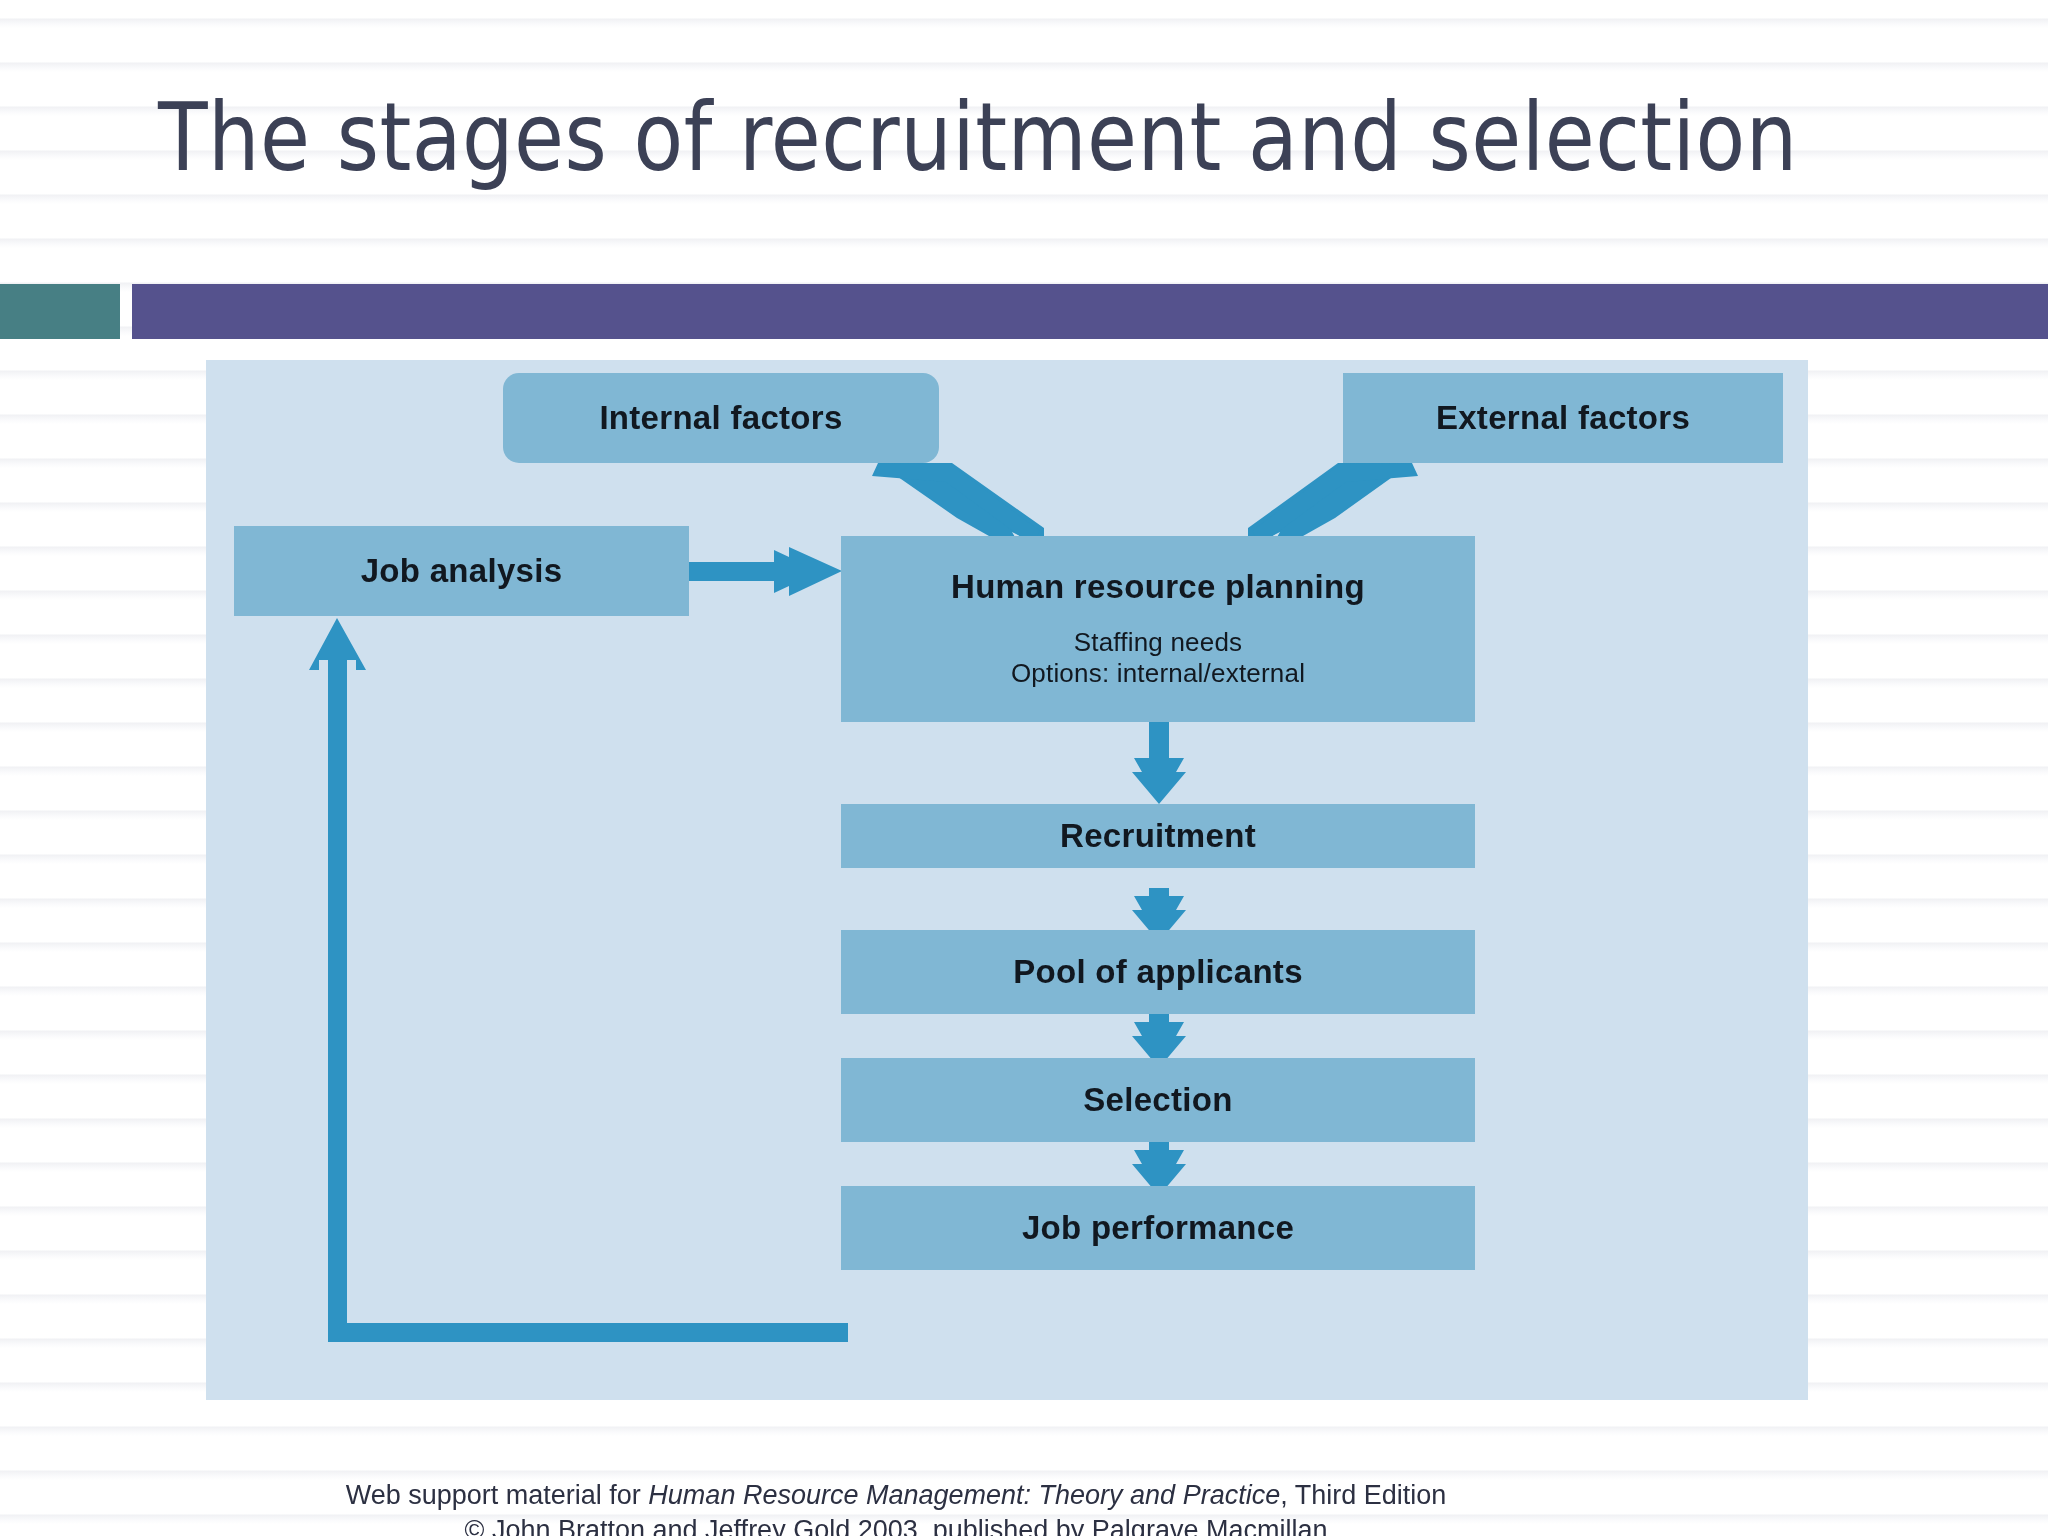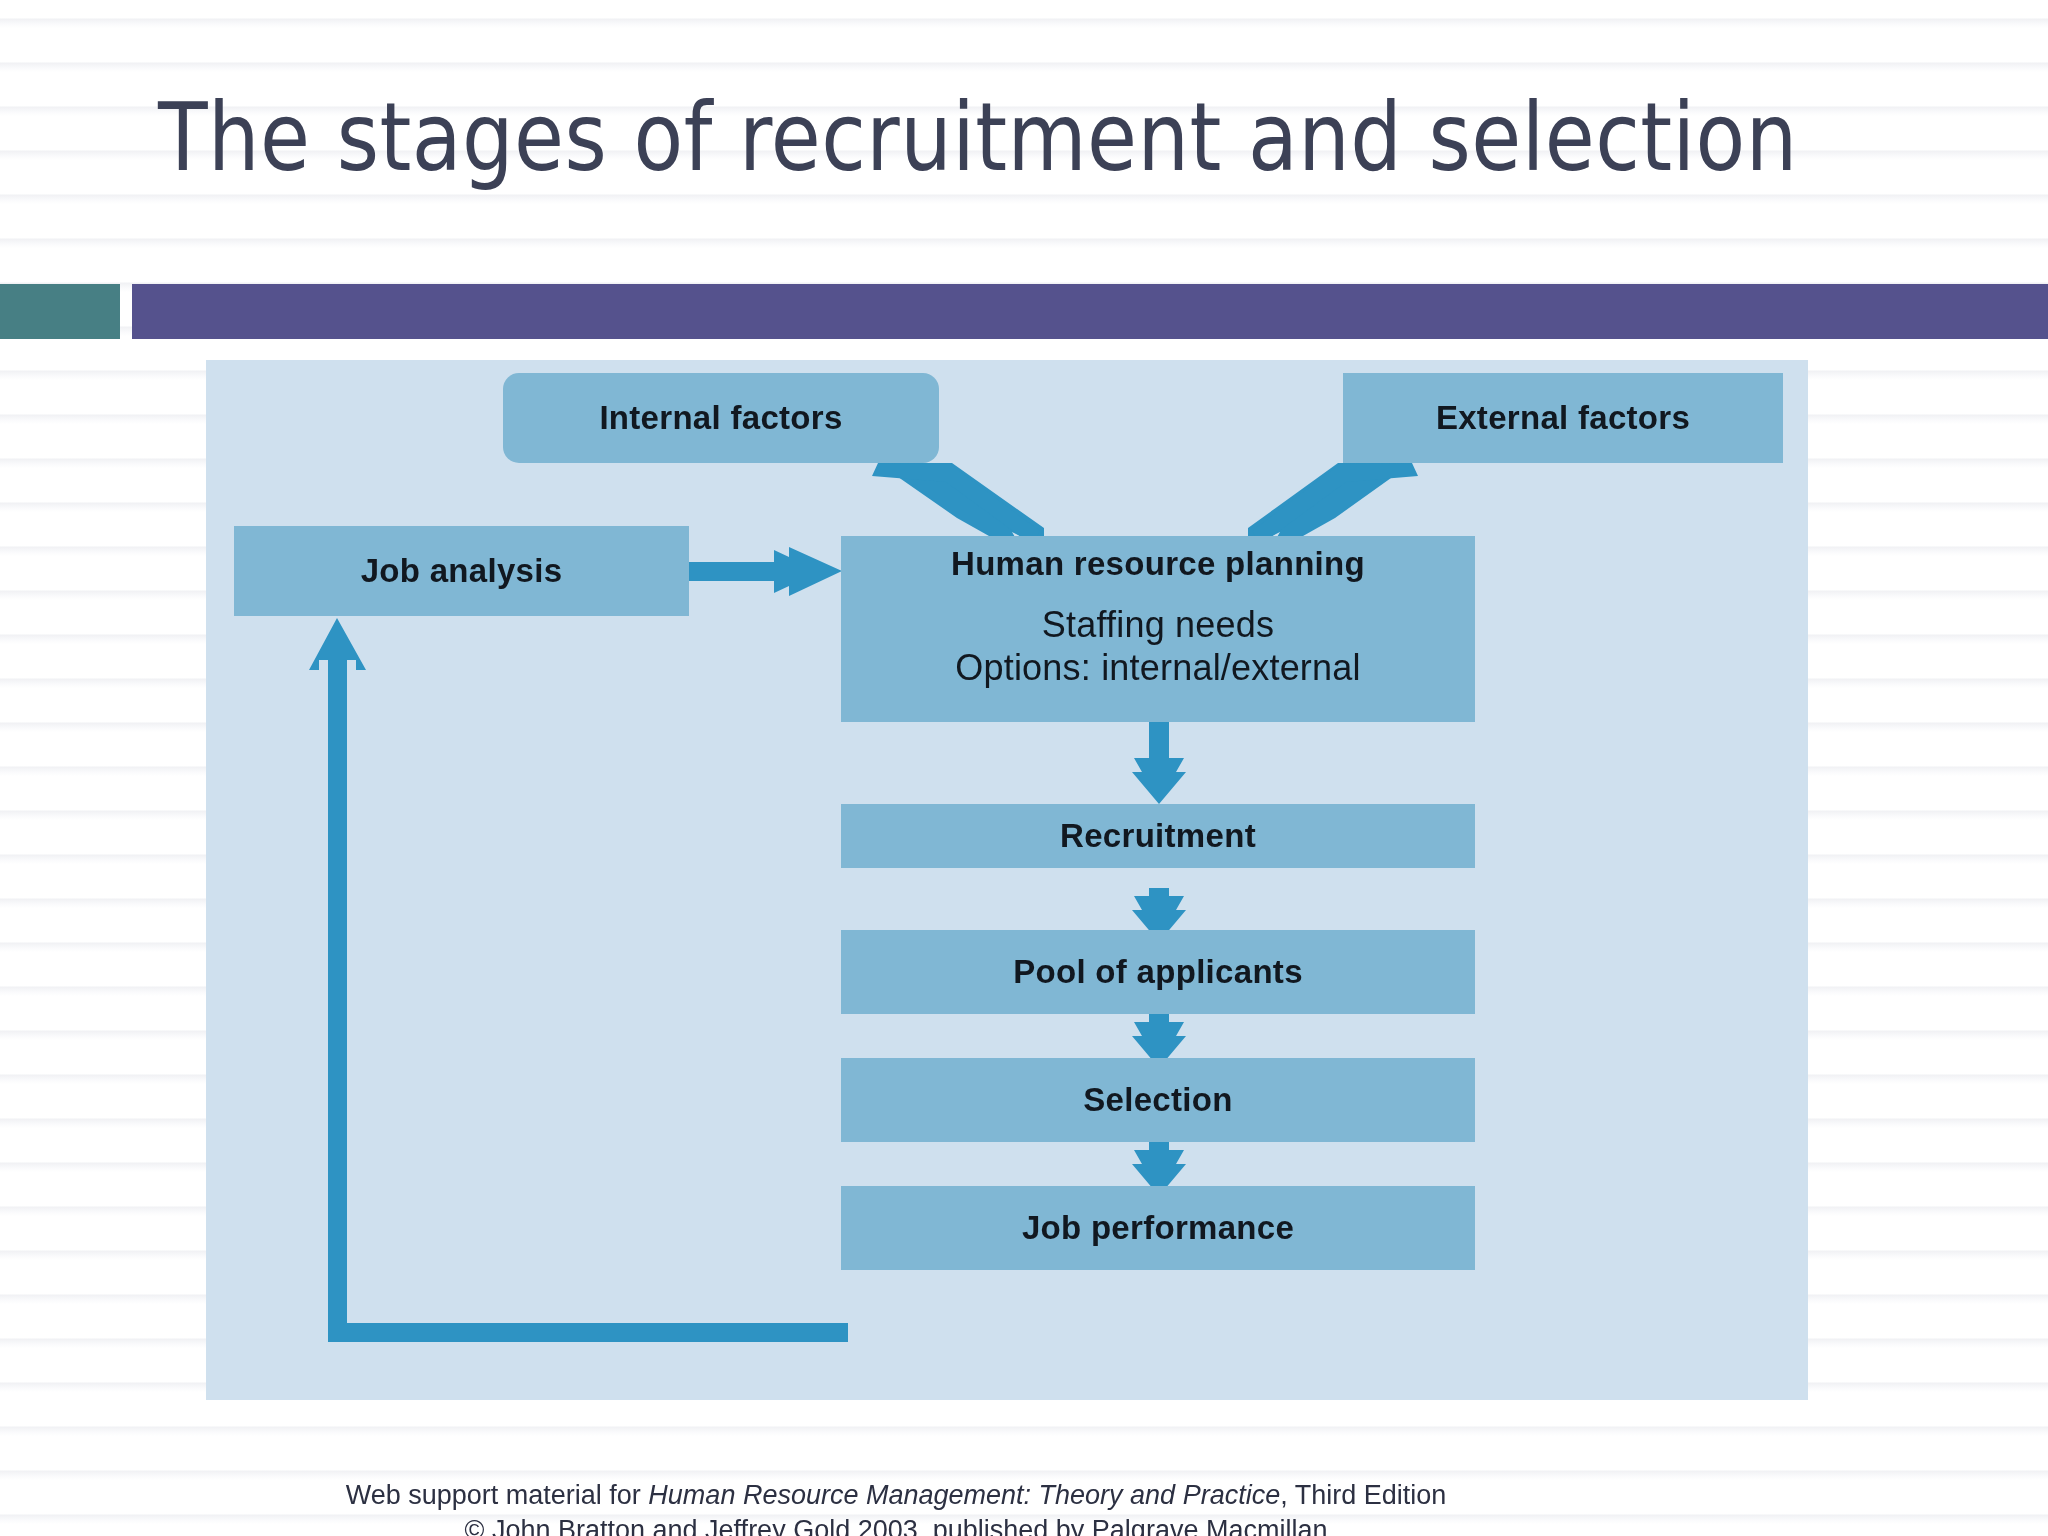--- a/index.html
+++ b/index.html
@@ -87,32 +87,32 @@
     font-weight: bold;
     font-size: 33px;
     letter-spacing: 0.3px;
     display: flex;
     flex-direction: column;
     align-items: center;
     justify-content: center;
   }
   .node .sub {
     font-weight: normal;
-    font-size: 36px;
+    font-size: 26px;
     letter-spacing: 0.2px;
     line-height: 1.18;
   }
   .node .title-line { line-height: 1.1; }
 
   
   #node-internal-factors { left: 297px;  top: 13px;  width: 436px; height: 90px; border-radius: 16px; }
   #node-external-factors { left: 1137px; top: 13px;  width: 440px; height: 90px; }
   #node-job-analysis     { left: 28px;   top: 166px; width: 455px; height: 90px; }
   #node-hr-planning      { left: 635px;  top: 176px; width: 634px; height: 186px;
-                            justify-content: flex-start; padding-top: 10px;
+                            justify-content: flex-start; padding-top: 33px;
                             box-sizing: border-box; }
   #node-hr-planning .sub-wrap { margin-top: 22px; }
   #node-recruitment      { left: 635px;  top: 444px; width: 634px; height: 64px; }
   #node-pool             { left: 635px;  top: 570px; width: 634px; height: 84px; }
   #node-selection        { left: 635px;  top: 698px; width: 634px; height: 84px; }
   #node-job-performance  { left: 635px;  top: 826px; width: 634px; height: 84px; }
 
   
   #arrows {
     position: absolute;

